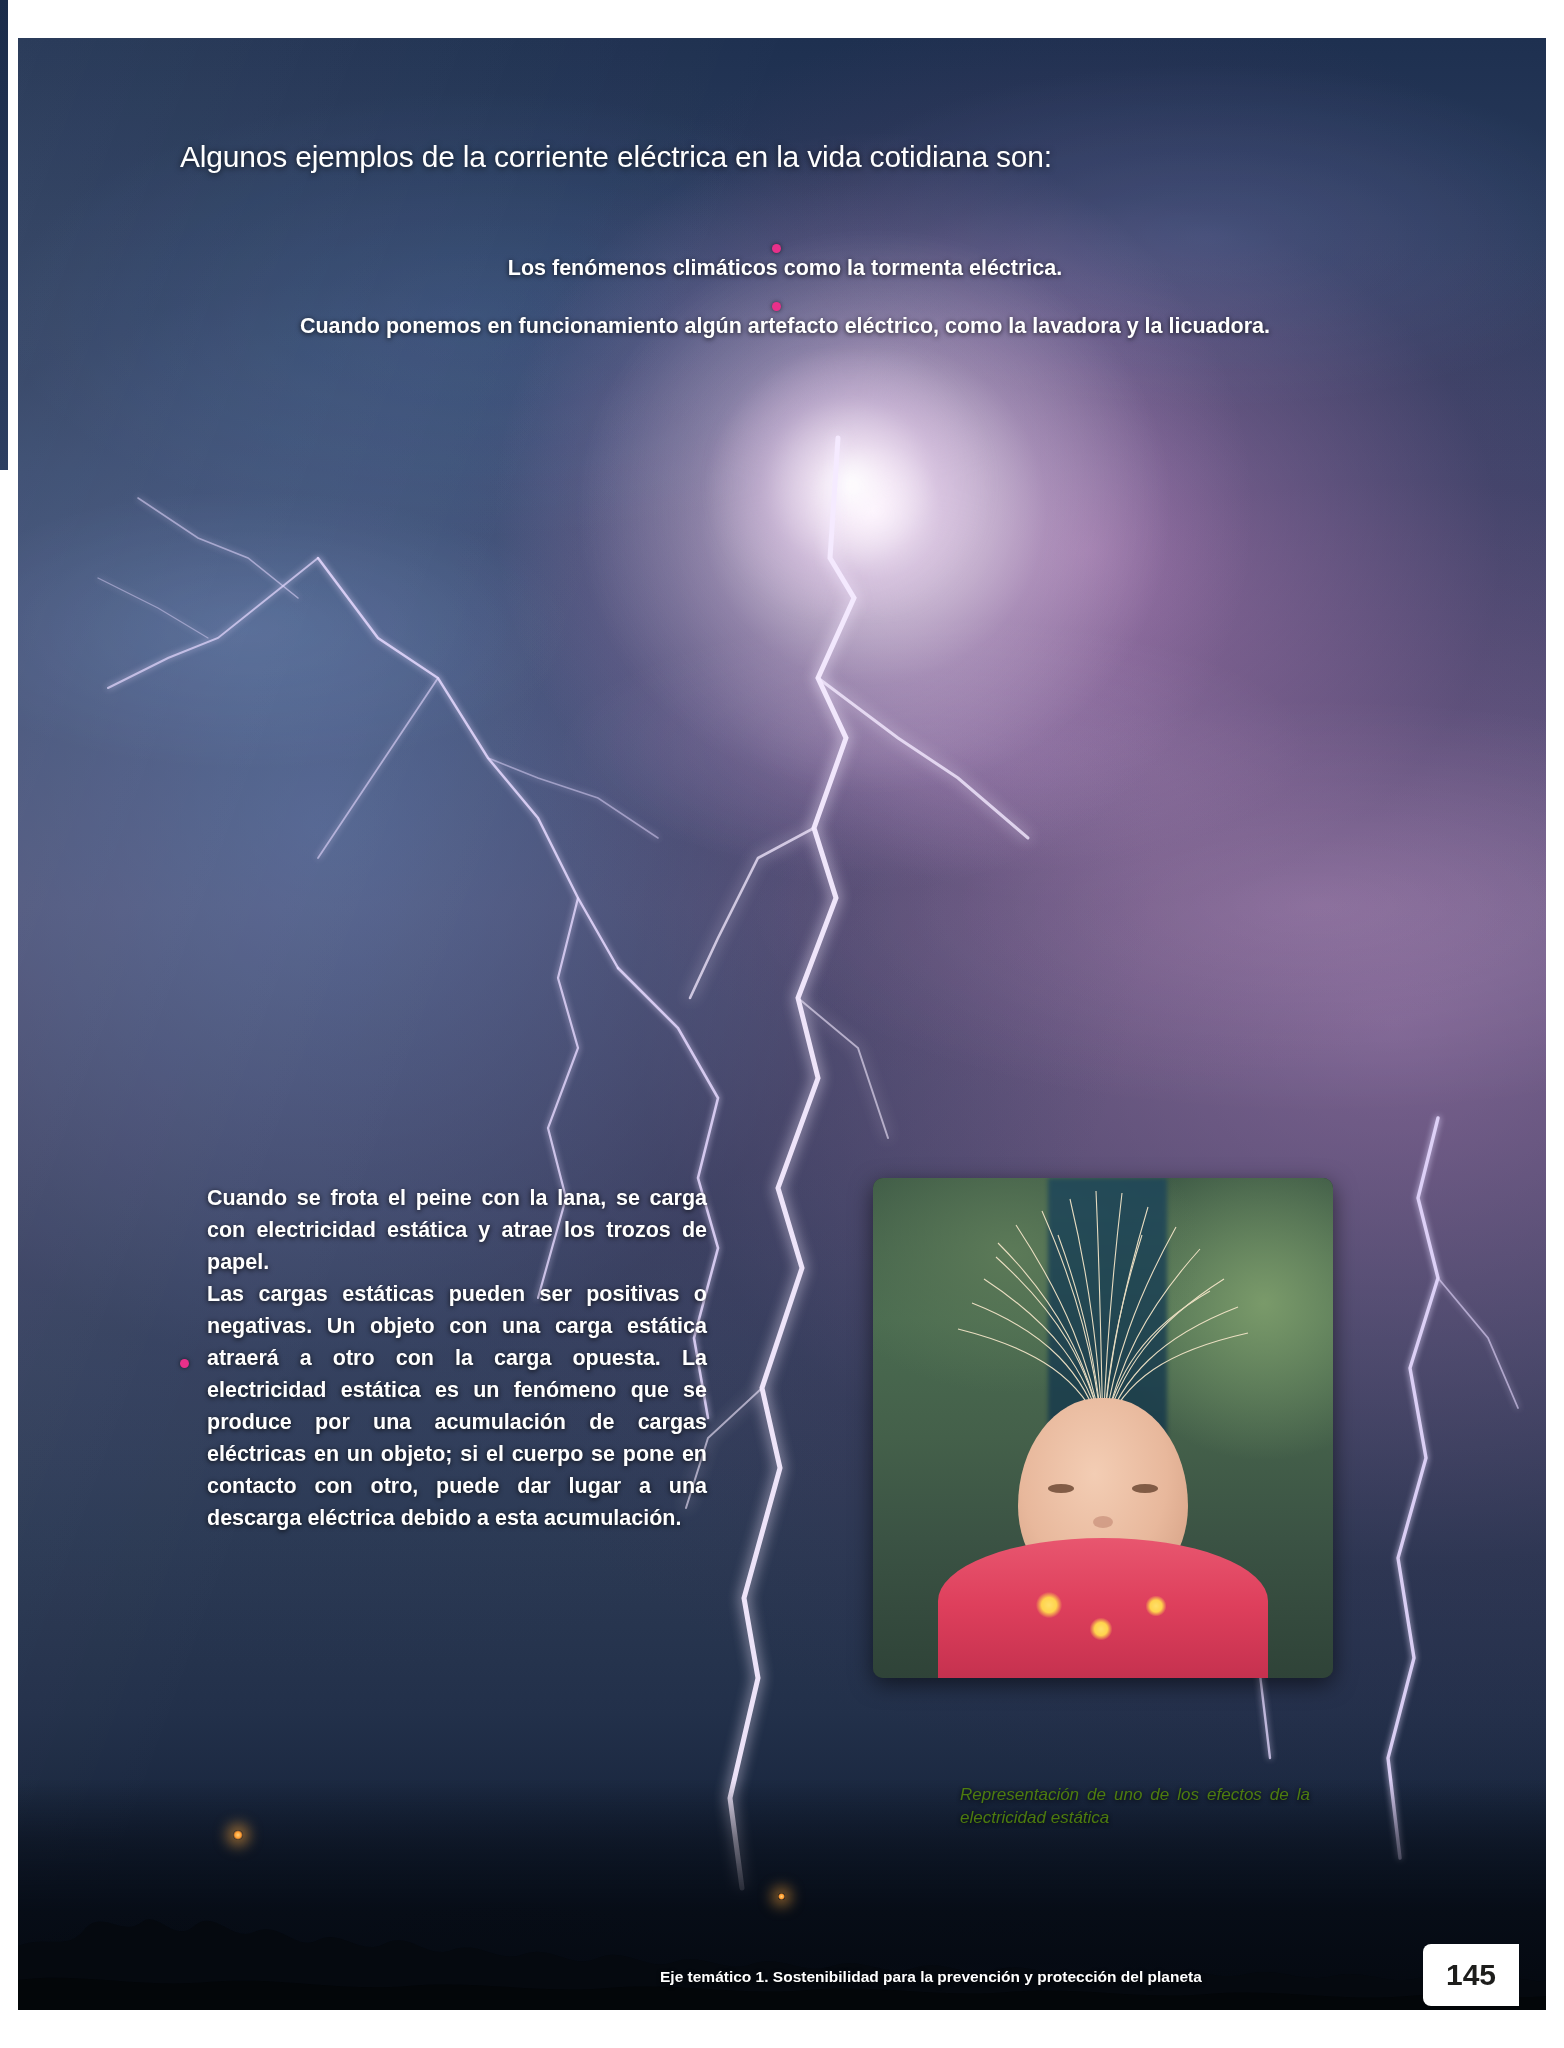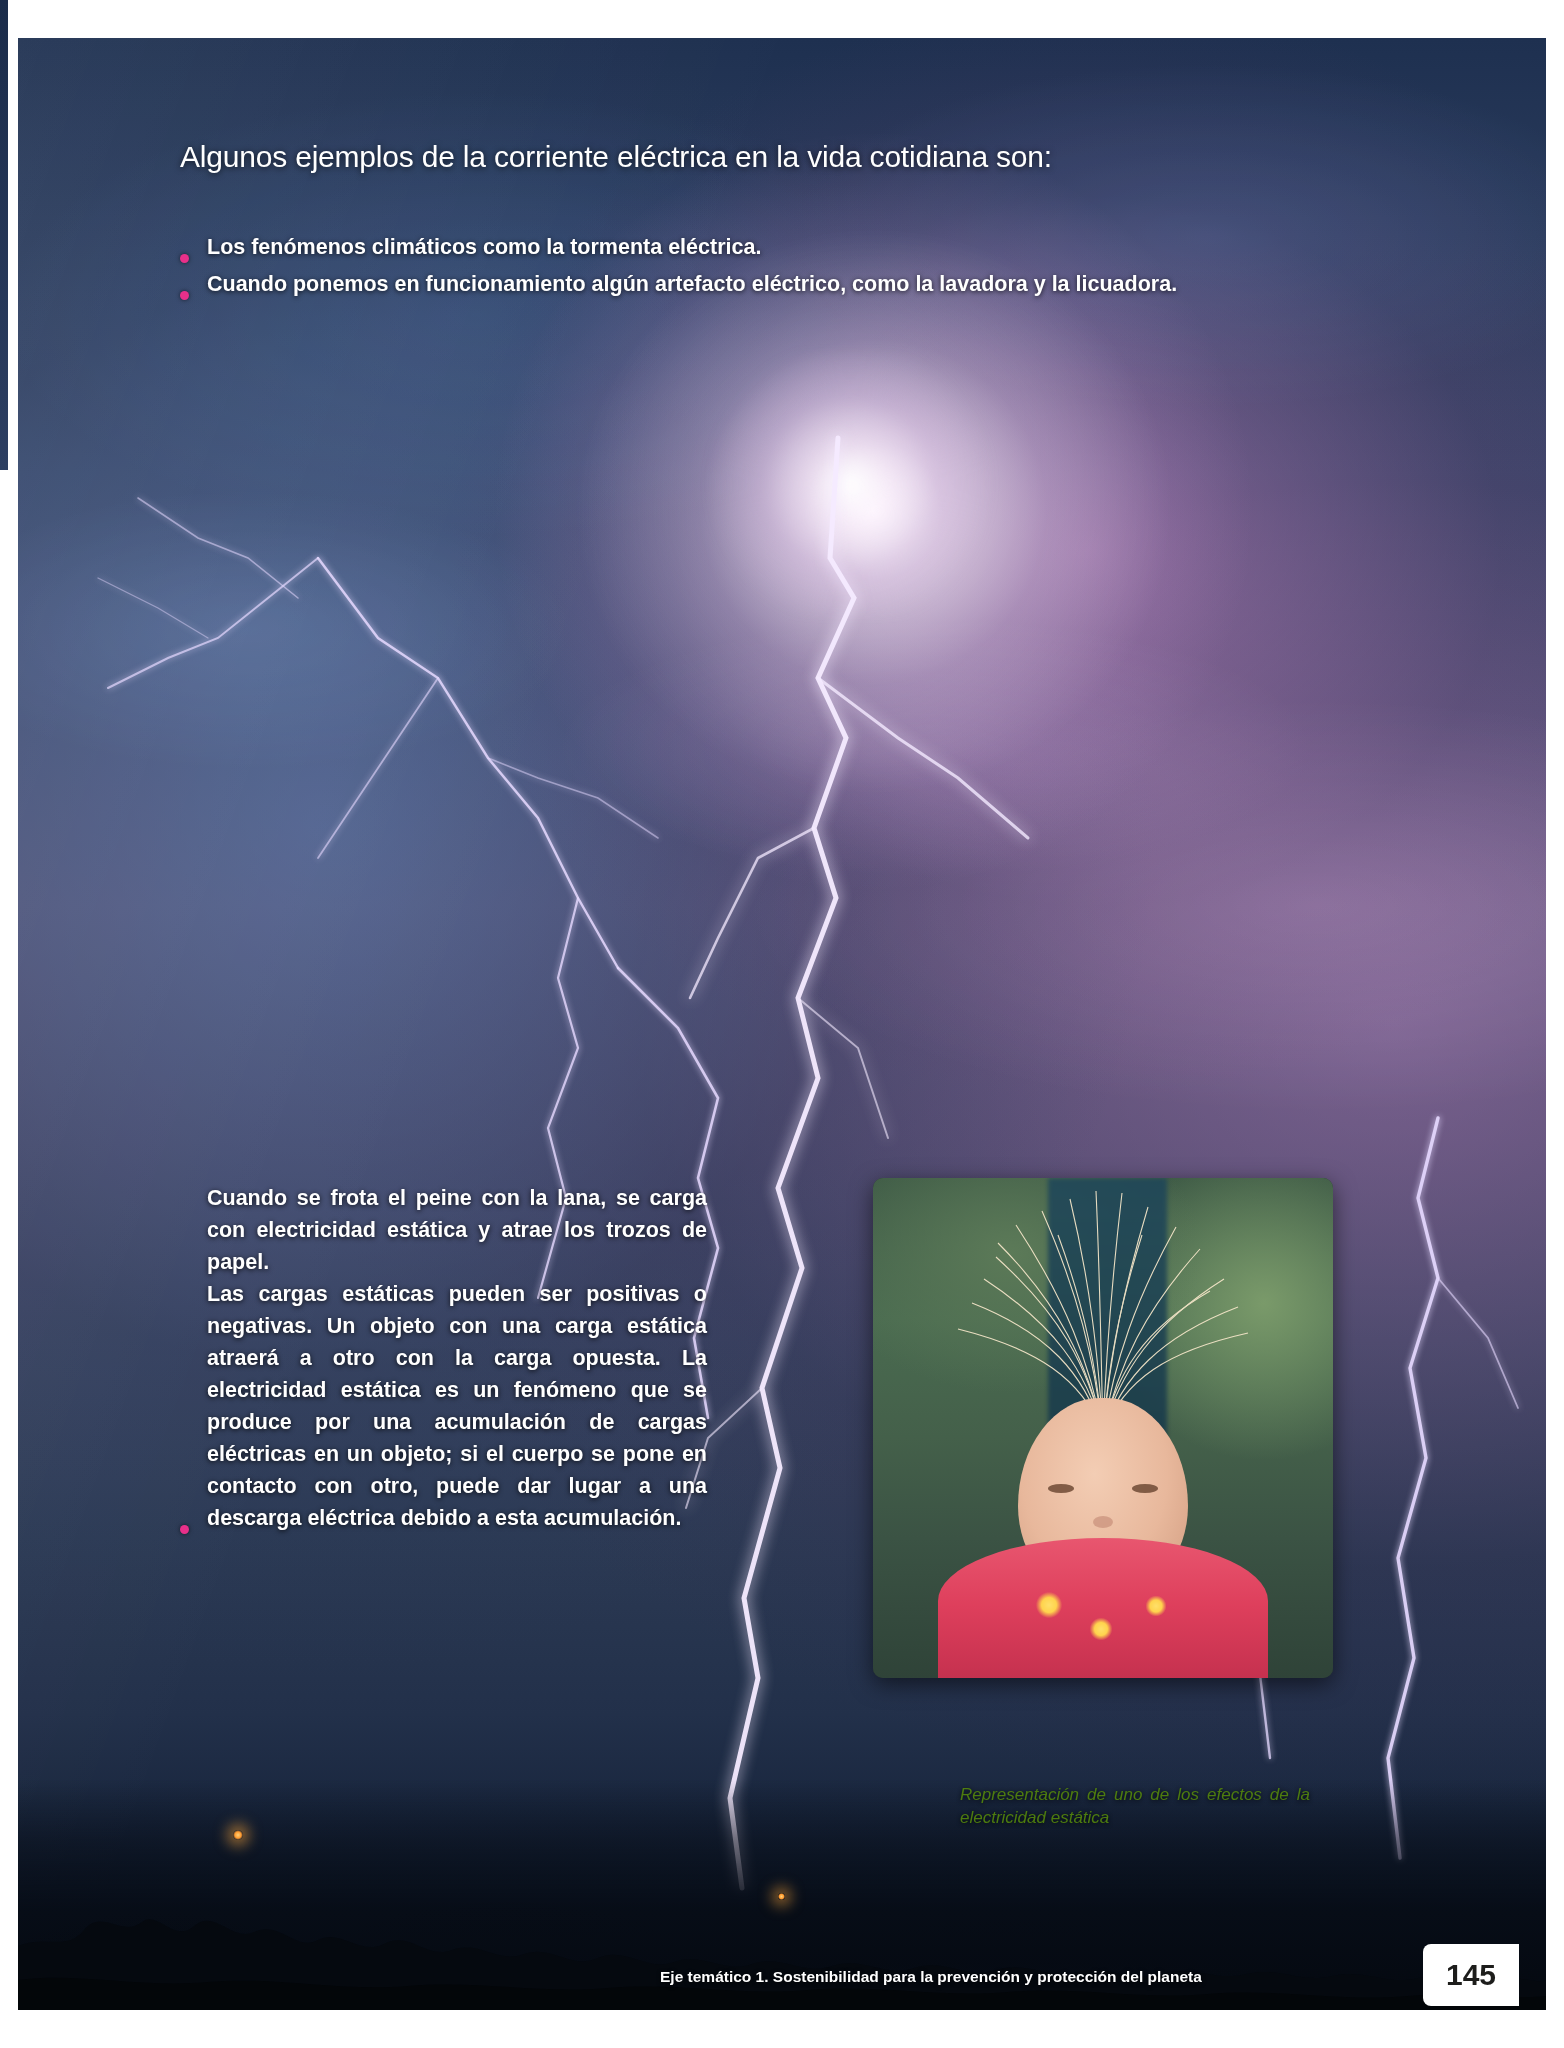--- a/index.html
+++ b/index.html
@@ -117,22 +117,23 @@
     text-shadow: 0 1px 6px rgba(0,0,0,.75);
   }
   .bullets {
     position: absolute;
     left: 180px;
     top: 232px;
     width: 1210px;
   }
   .bullet-row {
     display: flex;
-    align-items: flex-end;
+    align-items: center;
     margin-bottom: 6px;
+    flex-direction: column;
   }
   .dot {
     flex: 0 0 auto;
     width: 9px;
     height: 9px;
     border-radius: 50%;
     background: #e8308a;
     margin: 12px 18px 0 0;
     box-shadow: 0 0 4px rgba(0,0,0,.6);
   }
@@ -143,21 +144,21 @@
     line-height: 1.45;
     text-shadow: 0 1px 5px rgba(0,0,0,.8);
   }
 
   .body-block {
     position: absolute;
     left: 180px;
     top: 1182px;
     width: 540px;
     display: flex;
-    align-items: flex-end;
+    align-items: center;
   }
   .body-block .dot {
     margin-top: 11px;
   }
   .body-text {
     color: #ffffff;
     font-size: 21.5px;
     font-weight: bold;
     line-height: 1.49;
     text-align: justify;

